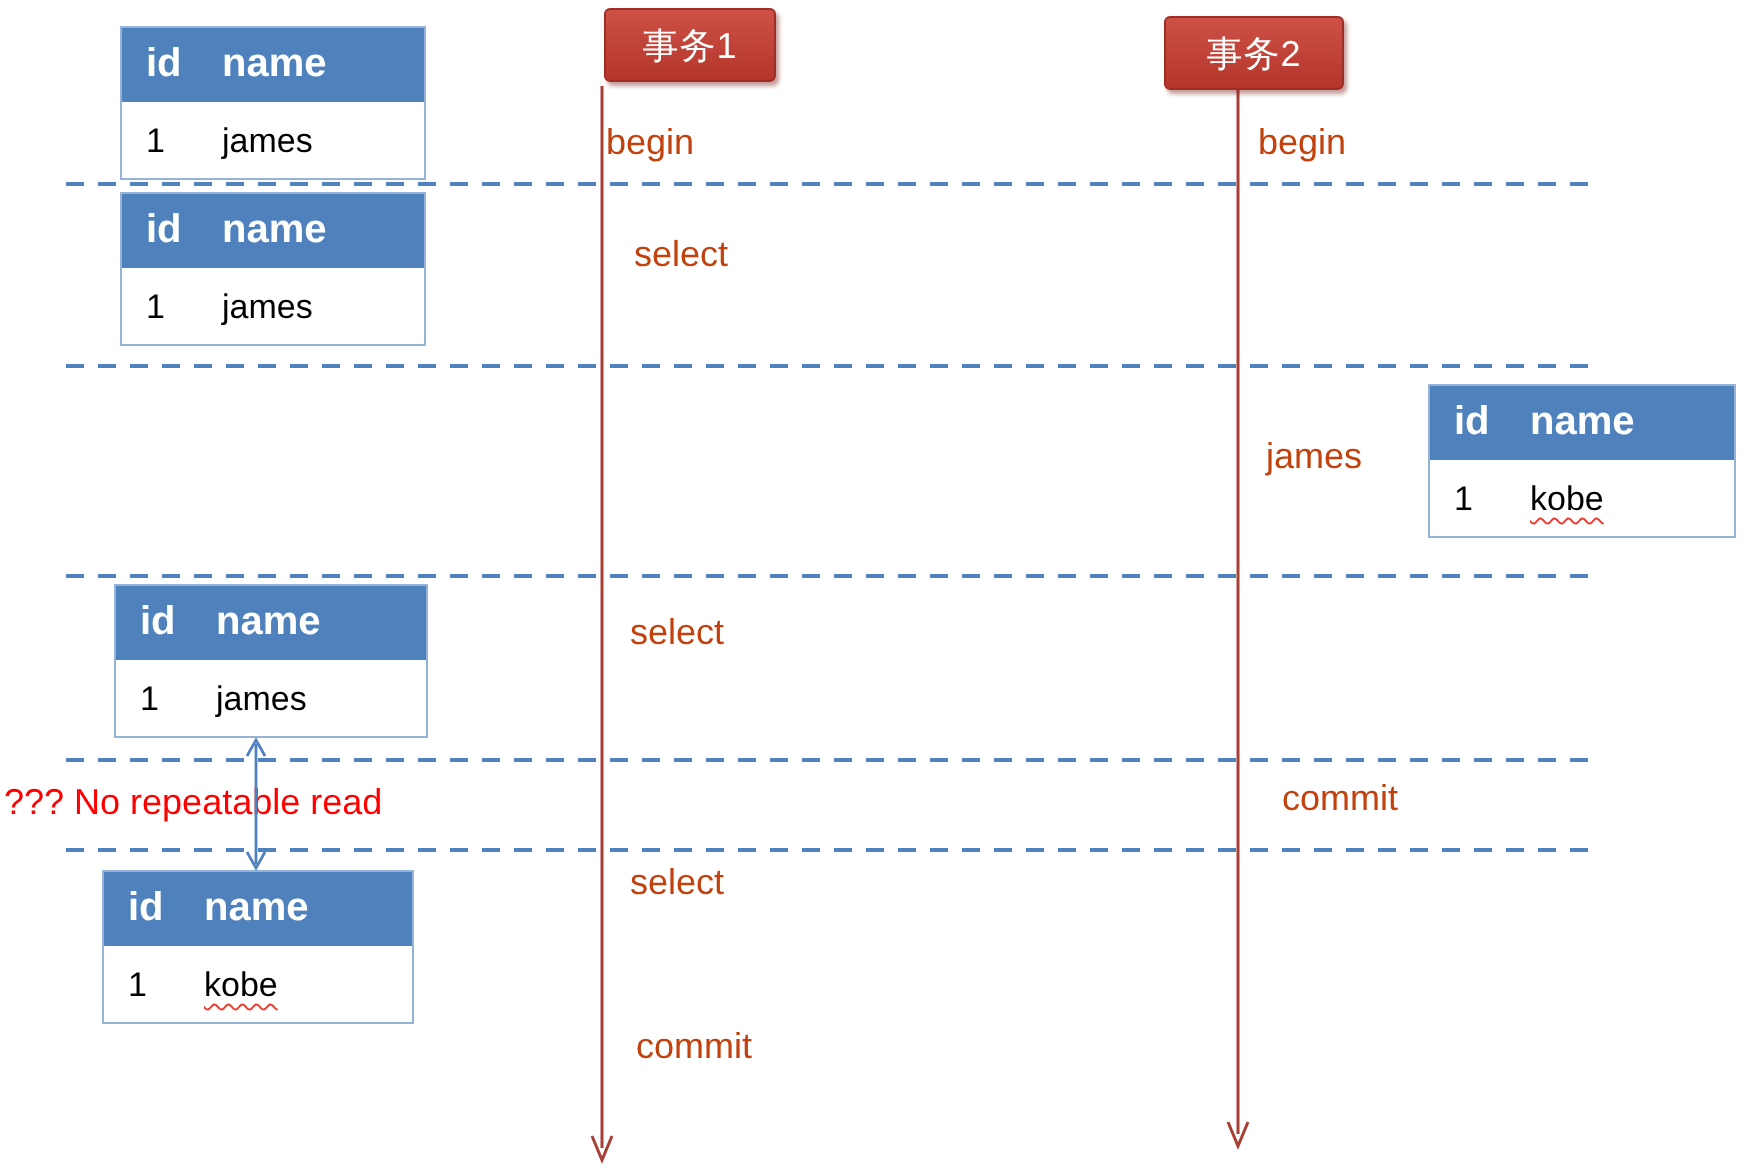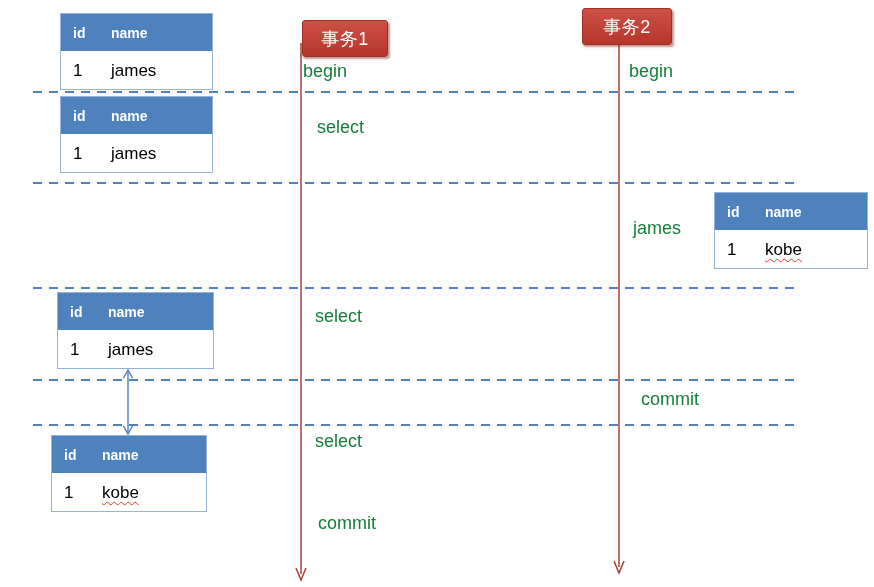--- a/index.html
+++ b/index.html
@@ -16,28 +16,28 @@
   
   .badge{position:absolute;height:35px;display:flex;align-items:center;justify-content:center;
          color:#ffffff;font-size:18px;letter-spacing:.5px;
          background:linear-gradient(180deg,#cd5146 0%,#b5352b 100%);
          border:1px solid #9e2d24;border-radius:3px;
          box-shadow:1.5px 2px 2px rgba(120,30,25,.45);z-index:4;}
 
   
   .dtable{position:absolute;background:#ffffff;border:1px solid #95b3d7;z-index:3;}
   .thead{display:flex;align-items:center;height:37px;background:#4f81bd;border-bottom:2px solid #ffffff;
-         color:#ffffff;font-weight:bold;font-size:14px;}
+         color:#ffffff;font-weight:bold;font-size:20px;}
   .trow{display:flex;align-items:center;height:36px;color:#000000;font-size:17px;background:#ffffff;}
   .c1{padding-left:12px;width:50px;box-sizing:border-box;}
   .c2{flex:1;}
   .sq{text-decoration:underline wavy #e8392e;text-decoration-thickness:1px;text-underline-offset:3px;}
 
   
-  .evt{position:absolute;font-size:18px;color:#15803d;z-index:4;white-space:nowrap;}
+  .evt{position:absolute;font-size:18px;color:#c2410c;z-index:4;white-space:nowrap;}
   .evt.u{text-decoration-thickness:1.5px;text-underline-offset:4px;}
   .evt.i{}
 
   .annotation{position:absolute;font-size:18px;color:#ff0000;z-index:4;white-space:nowrap;}
 
   svg.darrow{position:absolute;z-index:5;overflow:visible;}
 </style>
 </head>
 <body>
 
@@ -52,21 +52,21 @@
   <svg class="timeline" style="left:294px;top:43px" width="14" height="540">
     <line x1="7" y1="0" x2="7" y2="531" stroke="#a83f35" stroke-width="1.5"></line>
     <path d="M2 525 L7 537 L12 525" fill="none" stroke="#a83f35" stroke-width="1.5"></path>
   </svg>
 
   <svg class="timeline" style="left:612px;top:43px" width="14" height="534">
     <line x1="7" y1="0" x2="7" y2="524" stroke="#a83f35" stroke-width="1.5"></line>
     <path d="M2 518 L7 530 L12 518" fill="none" stroke="#a83f35" stroke-width="1.5"></path>
   </svg>
 
-  <div class="badge" style="left:302px;top:20px;width:84px">事务1</div>
+  <div class="badge" style="left:302px;top:4px;width:84px">事务1</div>
   <div class="badge" style="left:582px;top:8px;width:88px">事务2</div>
 
   <div class="dtable" style="left:60px;top:13px;width:151px">
     <div class="thead">
       <span class="c1">id</span>
       <span class="c2">name</span>
     </div>
     <div class="trow">
       <span class="c1">1</span>
       <span class="c2">james</span>
@@ -120,20 +120,21 @@
   <div class="evt" style="left:303px;top:61px">begin</div>
   <div class="evt u" style="left:317px;top:117px">select</div>
   <div class="evt u" style="left:315px;top:306px">select</div>
   <div class="evt u" style="left:315px;top:431px">select</div>
   <div class="evt i" style="left:318px;top:513px">commit</div>
 
   <div class="evt" style="left:629px;top:61px">begin</div>
   <div class="evt u" style="left:633px;top:218px">james</div>
   <div class="evt i" style="left:641px;top:389px">commit</div>
 
+  <div class="annotation" style="left:2px;top:391px">??? No repeatable read</div>
 
   <svg class="darrow" style="left:121px;top:368px" width="14" height="68">
     <line x1="7" y1="4" x2="7" y2="64" stroke="#4f81bd" stroke-width="1.4"></line>
     <path d="M2.5 10 L7 2 L11.5 10" fill="none" stroke="#4f81bd" stroke-width="1.4"></path>
     <path d="M2.5 58 L7 66 L11.5 58" fill="none" stroke="#4f81bd" stroke-width="1.4"></path>
   </svg>
 
 </div>
 
 </body></html>

